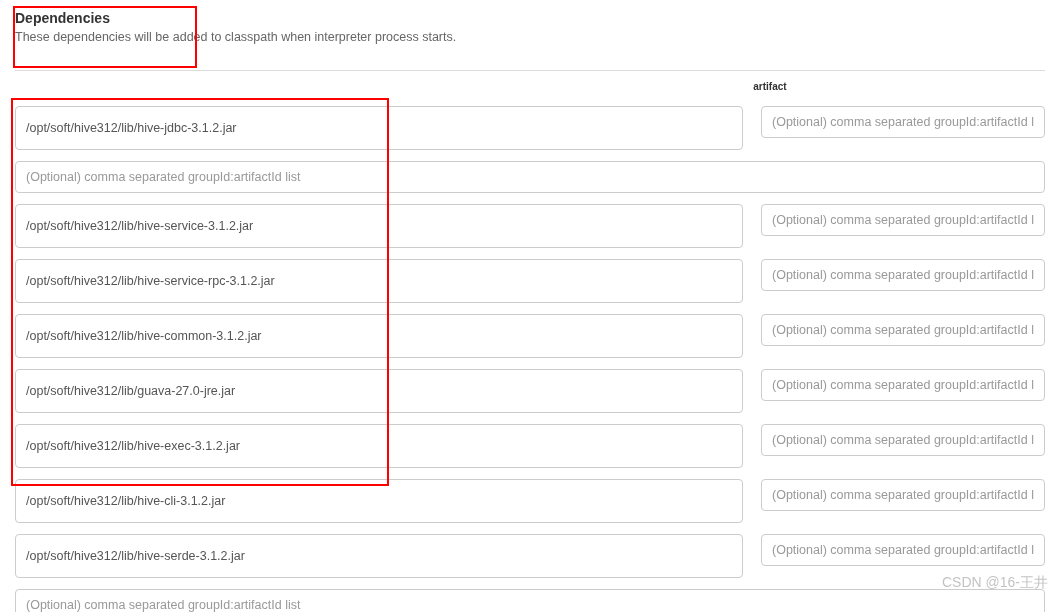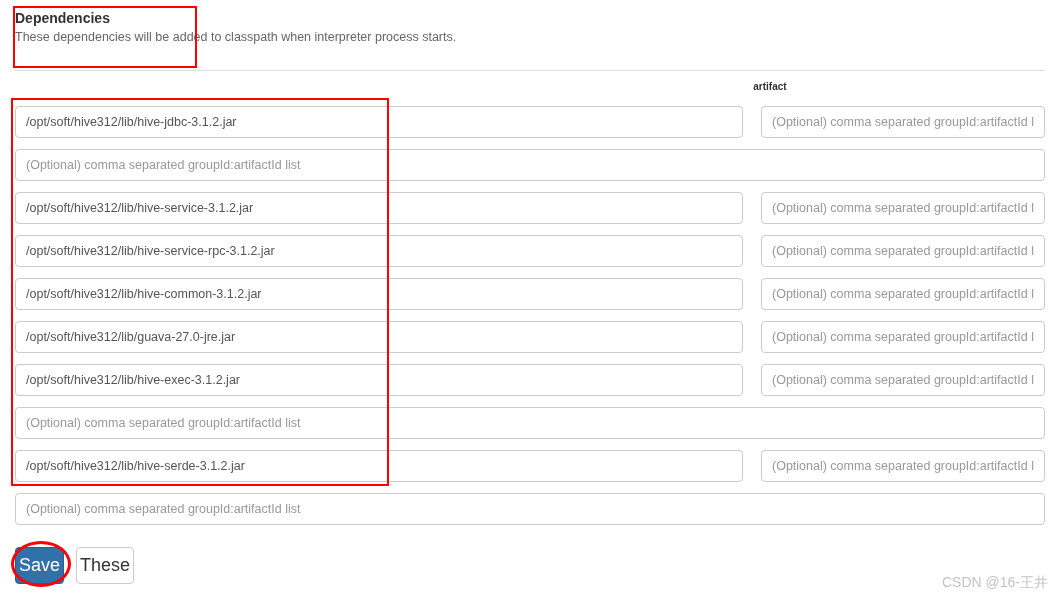--- a/index.html
+++ b/index.html
@@ -65,21 +65,21 @@
       height: 388px;
       pointer-events: none;
     }
     .dep-row {
       display: flex;
       gap: 18px;
       margin-bottom: 11px;
     }
     .input-artifact {
       flex: 0 0 728px;
-      height: 32px;
+      height: 44px;
       padding: 6px 10px;
       border: 1px solid #ccc;
       border-radius: 4px;
       font-size: 12.5px;
       color: #555;
       background: #fff;
     }
     .input-artifact::placeholder {
       color: #999;
     }
@@ -176,20 +176,21 @@
   </div>
   <div class="dep-row">
     <input class="input-artifact" value="/opt/soft/hive312/lib/guava-27.0-jre.jar" style="">
     <input class="input-exclude" placeholder="(Optional) comma separated groupId:artifactId list" style="">
   </div>
   <div class="dep-row">
     <input class="input-artifact" value="/opt/soft/hive312/lib/hive-exec-3.1.2.jar" style="">
     <input class="input-exclude" placeholder="(Optional) comma separated groupId:artifactId list" style="">
   </div>
   <div class="dep-row">
+    <input class="input-artifact" value="/opt/soft/hive312/lib/hive-cli-3.1.2.jar" style="">
     <input class="input-exclude" placeholder="(Optional) comma separated groupId:artifactId list" style="">
   </div>
   <div class="dep-row">
     <input class="input-artifact" value="/opt/soft/hive312/lib/hive-serde-3.1.2.jar" style="">
     <input class="input-exclude" placeholder="(Optional) comma separated groupId:artifactId list" style="">
   </div>
 
   <div class="dep-row">
     <input class="input-exclude" placeholder="(Optional) comma separated groupId:artifactId list" style="">
   </div>

